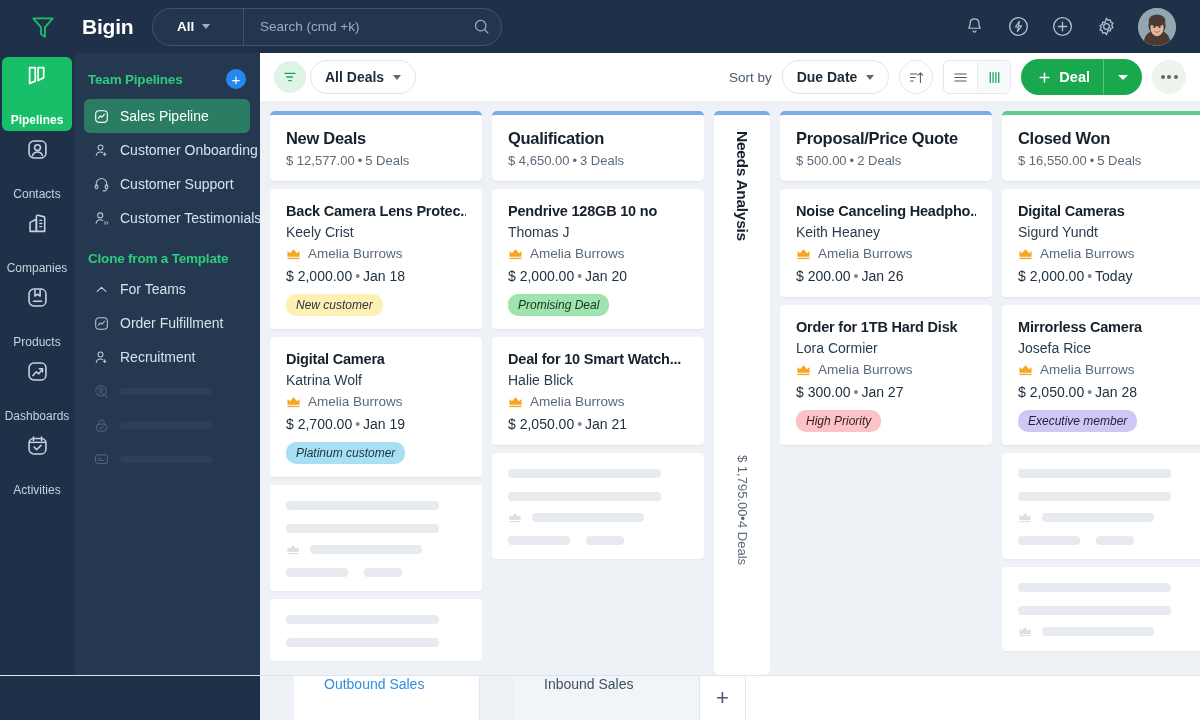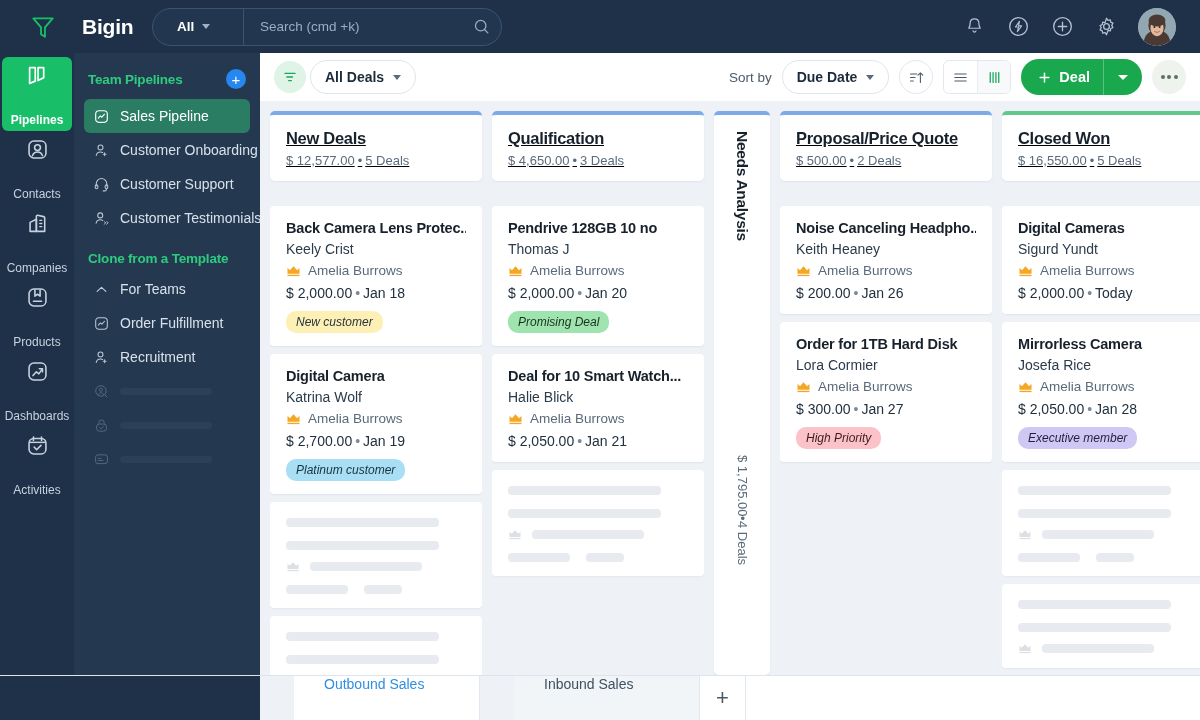--- a/index.html
+++ b/index.html
@@ -124,23 +124,22 @@
   .more-btn i { width:4px;height:4px;border-radius:50%;background:#5e6f62;display:block;}
 
   
   .board {
     flex: 1; display: flex; gap: 10px; padding: 10px 0 0 10px; min-height: 0;
     overflow: hidden; align-items: flex-start;
   }
   .col { width: 212px; flex: 0 0 212px; display:flex; flex-direction:column; height: 100%; }
   .col-head {
     background:#fff; border-radius: 5px; border-top: 4px solid #7cabe8;
-    padding: 14px 16px 13px 16px; margin-bottom: 25px; flex: 0 0 auto;
+    padding: 14px 16px 13px 16px; margin-bottom: 8px; flex: 0 0 auto;
     box-shadow: 0 1px 2px rgba(30,50,80,.07);
-    text-decoration: underline;
   }
   .col-head.won { border-top-color: #62c98d; }
   .col-name { font-size: 16.5px; font-weight: bold; color: #17212c; letter-spacing: -0.3px; white-space: nowrap;}
   .col-meta { font-size: 13px; color: #5b6b7b; margin-top: 5px; white-space: nowrap;}
   .col-meta .dot { padding: 0 3px; }
 
   .col-body { flex: 1; min-height: 0; overflow: hidden; display:flex; flex-direction:column; gap: 8px; }
 
   .card {
     background: #fff; border-radius: 4px; padding: 14px 16px 13px 16px;

